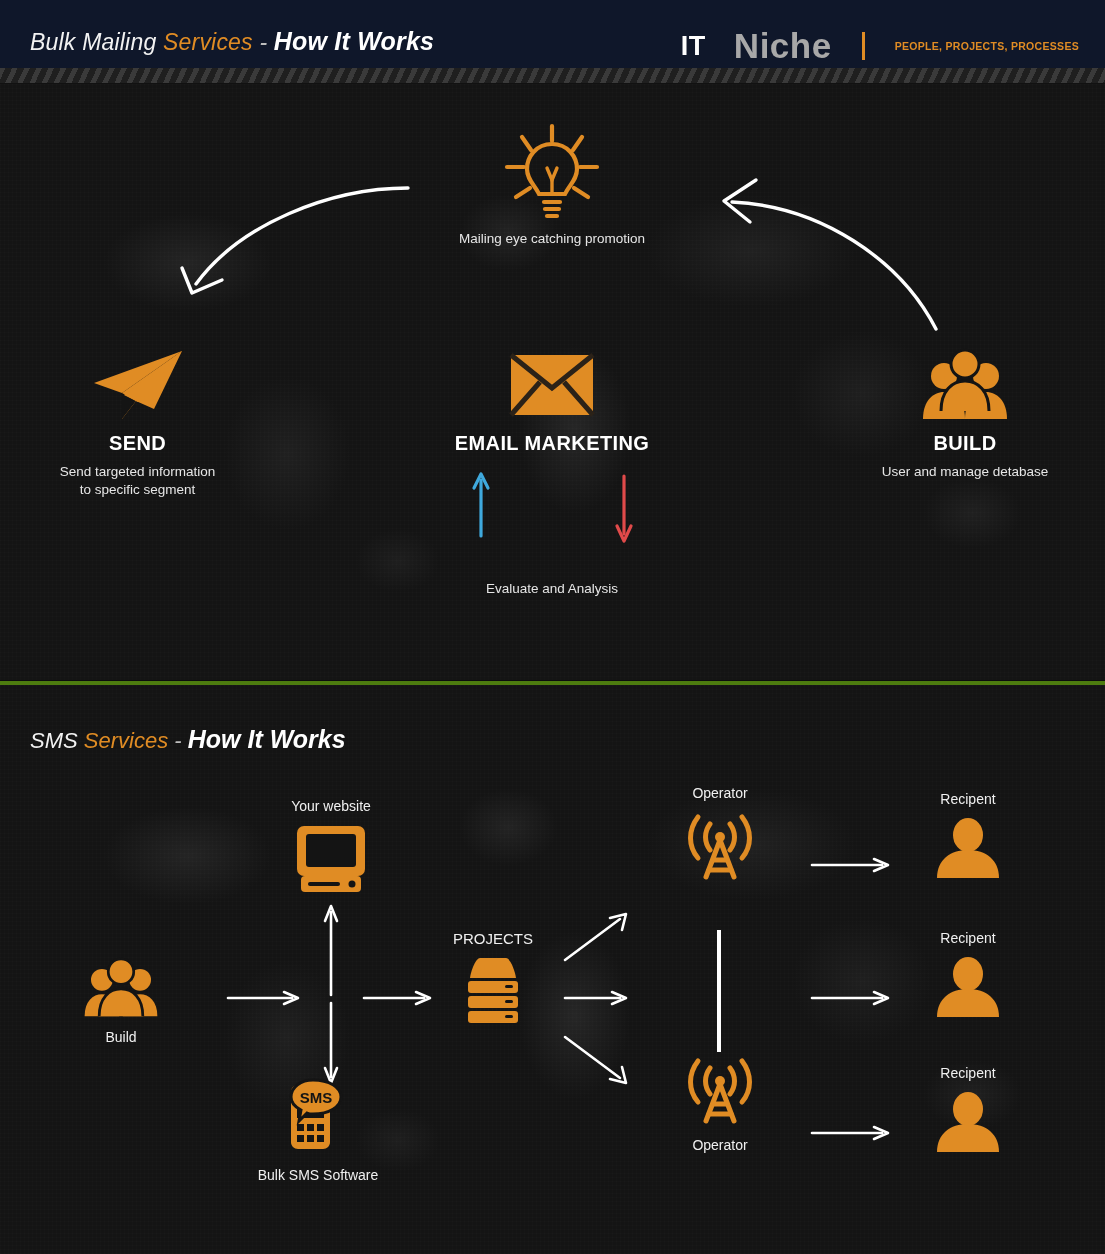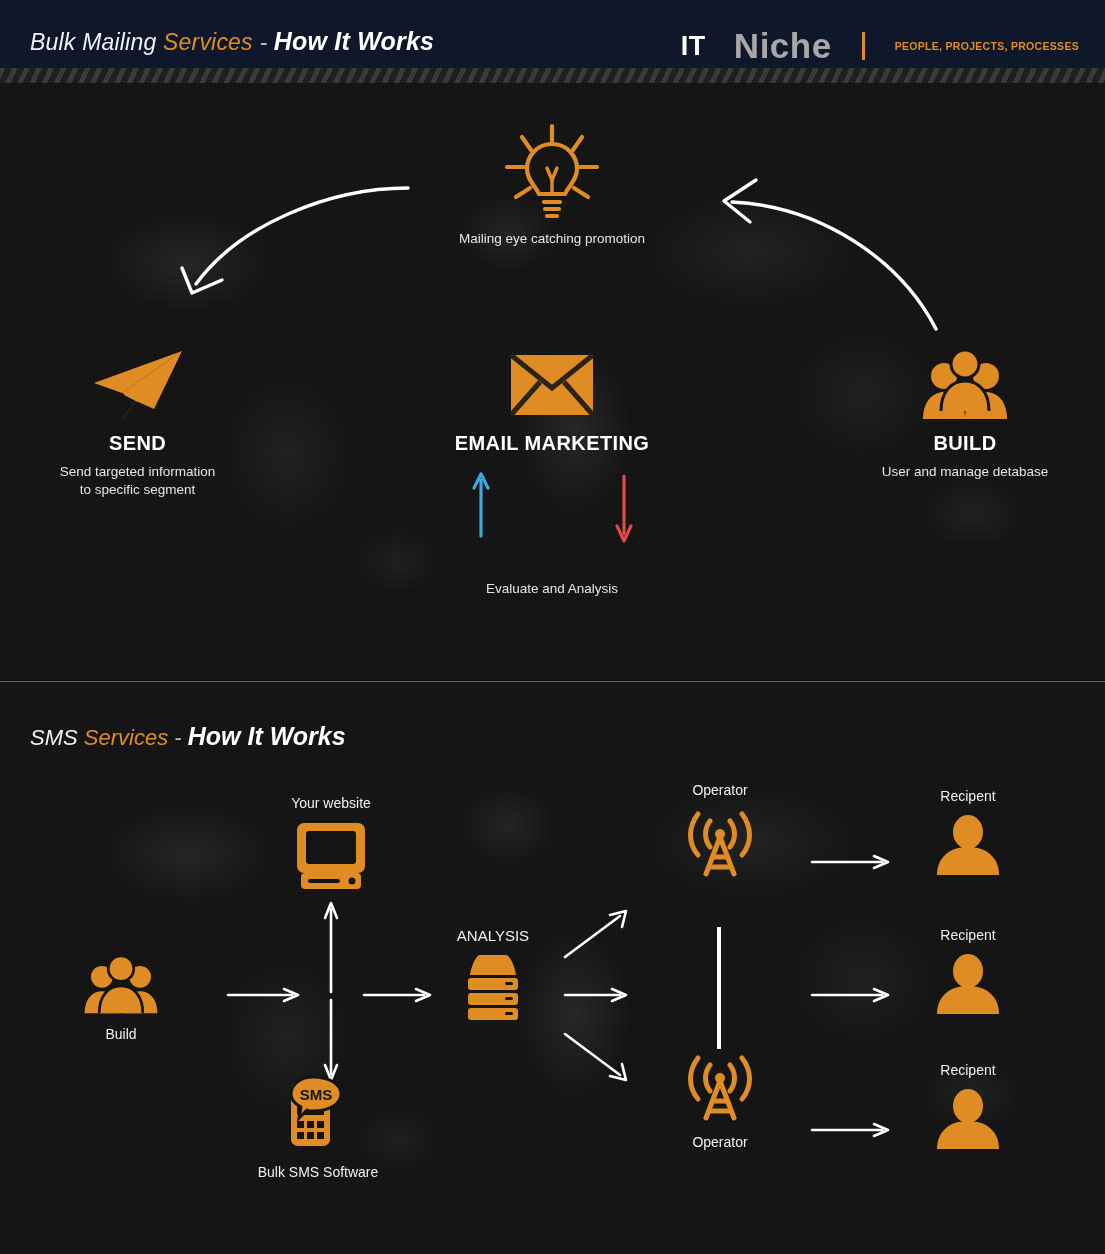--- a/index.html
+++ b/index.html
@@ -33,21 +33,21 @@
   #stripes {
     position:absolute; left:0; top:68px; width:1105px; height:16px;
     background:repeating-linear-gradient(115deg,
       #3a3a3a 0px, #3a3a3a 5px, #1f1f1f 5px, #1f1f1f 11px);
     border-bottom:1px solid #111;
   }
 
   
   .panel { position:absolute; left:0; width:1105px; background:#141414; overflow:hidden; }
   #panel-bulk { top:84px;  height:596px; }
-  #panel-sms  { top:681px; height:573px; border-top:1px solid #4d7c0f; }
+  #panel-sms  { top:681px; height:573px; border-top:4px solid #4d7c0f; }
 
   
   .worldmap {
     position:absolute; inset:0; pointer-events:none;
     background-image:
       radial-gradient(ellipse 120px 70px at 17% 30%, #242424 0%, transparent 70%),
       radial-gradient(ellipse 90px 110px at 26% 62%, #202020 0%, transparent 70%),
       radial-gradient(ellipse 70px 55px at 46% 25%, #232323 0%, transparent 70%),
       radial-gradient(ellipse 80px 120px at 52% 58%, #262626 0%, transparent 70%),
       radial-gradient(ellipse 150px 80px at 68% 28%, #212121 0%, transparent 70%),
@@ -324,21 +324,21 @@
         </g>
 
         <path d="M 34 4 C 50 4 62 11 62 21 C 62 31 50 38 34 38 C 32 38 30 38 28 37 L 20 45 L 22 34 C 16 31 12 26 12 21 C 12 11 22 4 34 4 Z" fill="#e08c24" stroke="#141414" stroke-width="3"></path>
         <text x="37" y="27" font-family="Liberation Sans, sans-serif" font-size="15" font-weight="700" fill="#141414" text-anchor="middle">SMS</text>
       </svg>
     </div>
     <div class="sms-label" style="margin-top:12px;">Bulk SMS Software</div>
   </div>
 
   <div class="node" style="left:418px; top:245px; width:150px;">
-    <div class="sms-label" style="font-size:15px;">ANALYSIS</div>
+    <div class="sms-label" style="font-size:15px;">PROJECTS</div>
     <div class="node-icon" style="height:72px; margin-top:8px;">
       <svg width="60" height="70" viewBox="0 0 60 70">
         <path d="M 17 2 L 43 2 C 47 2 52 14 53 22 L 7 22 C 8 14 13 2 17 2 Z" fill="#e08c24"></path>
         <g fill="#e08c24">
           <rect x="5" y="25" width="50" height="12" rx="3"></rect>
           <rect x="5" y="40" width="50" height="12" rx="3"></rect>
           <rect x="5" y="55" width="50" height="12" rx="3"></rect>
         </g>
         <g fill="#141414">
           <rect x="42" y="29" width="8" height="3" rx="1.5"></rect>

